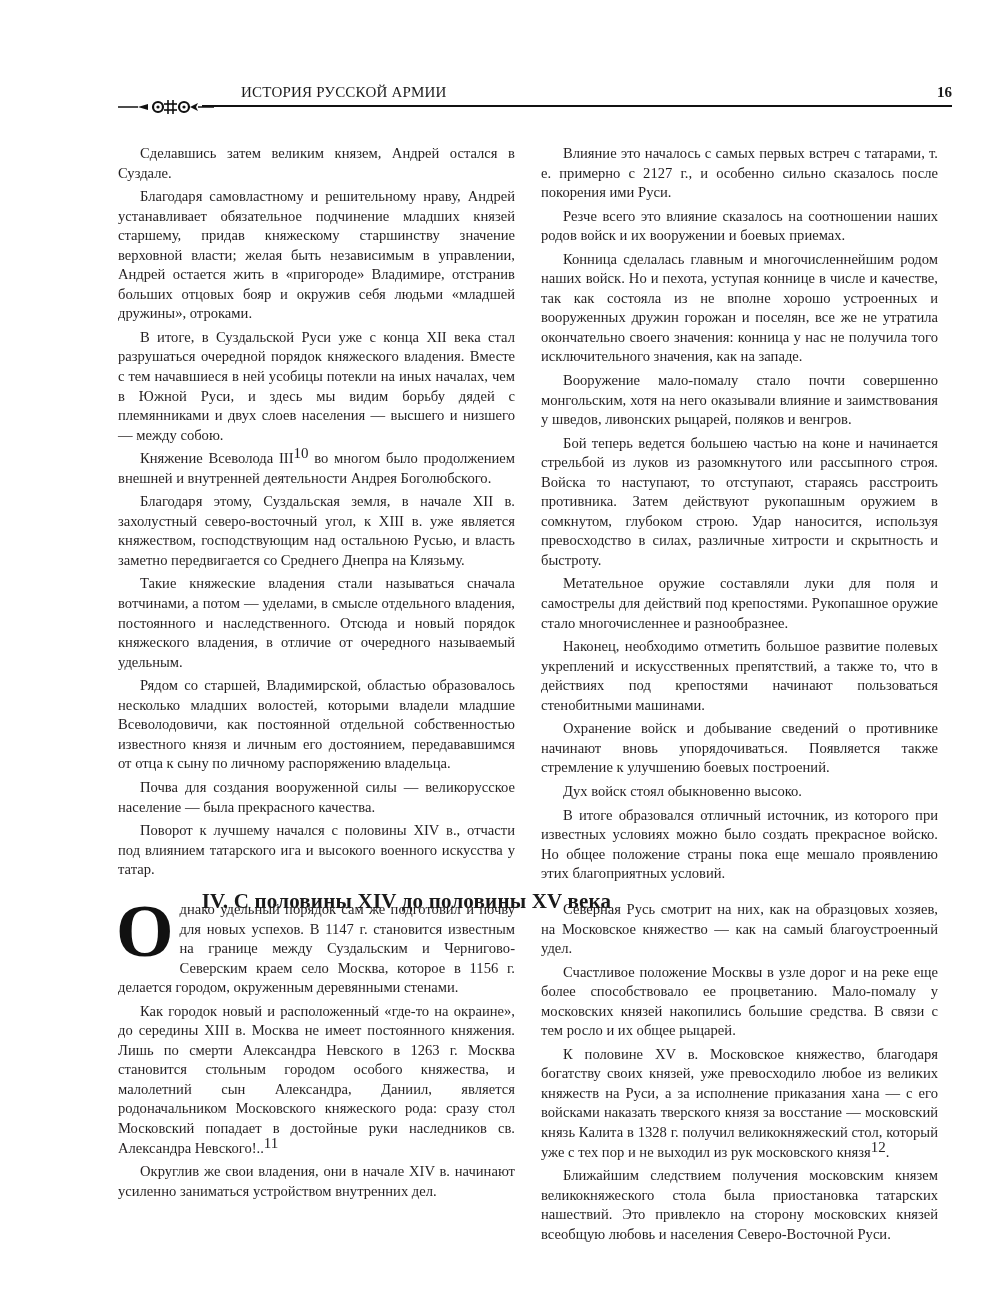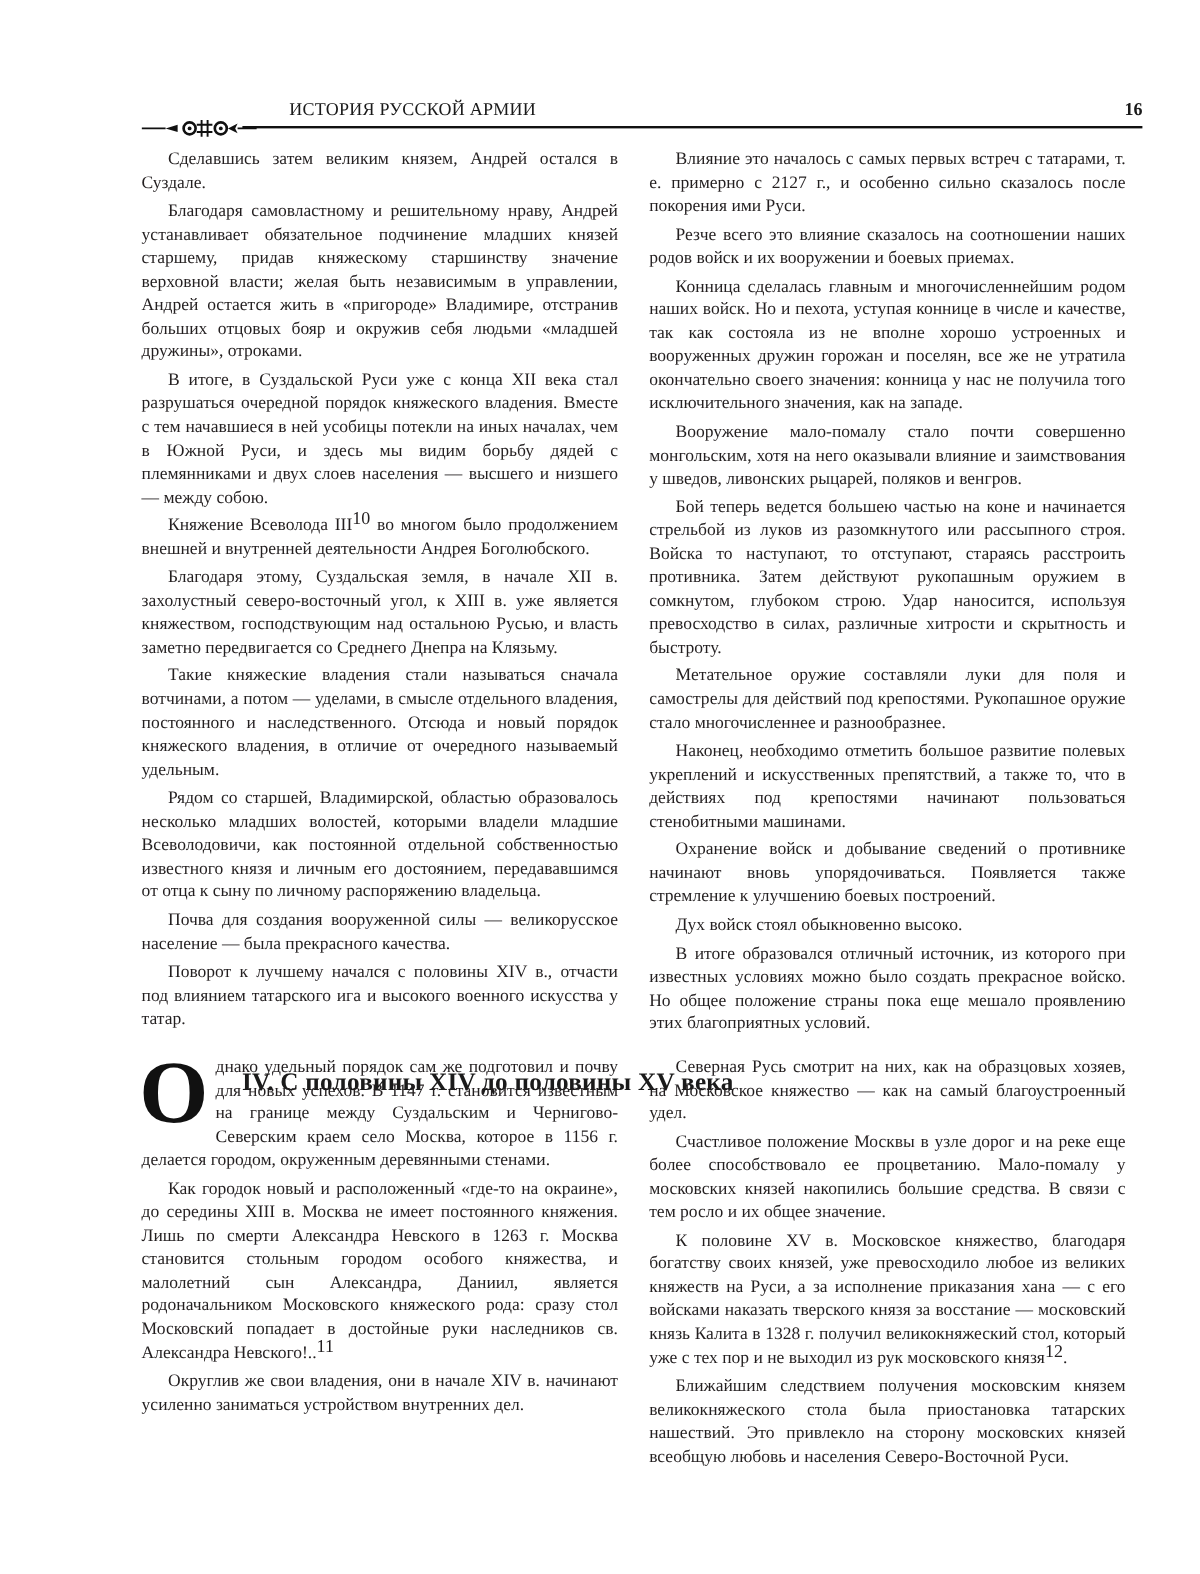--- a/index.html
+++ b/index.html
@@ -3,21 +3,21 @@
 <meta charset="utf-8">
 <style>
   html, body { margin: 0; padding: 0; background: #ffffff; }
   body { width: 1000px; height: 1312px; position: relative; overflow: hidden;
          font-family: "Liberation Serif", "DejaVu Serif", serif; color: #231f20; }
   .header { position: absolute; left: 118px; top: 80px; width: 834px; height: 30px; }
   .header-title { position: absolute; left: 94px; top: 4px; font-size: 15px; letter-spacing: 0.2px; color: #1a1a1a; margin-left: 29px; }
   .page-number { position: absolute; right: 0; top: 4px; font-size: 15px; color: #1a1a1a; font-weight: bold; }
   .header-rule { position: absolute; left: 84px; right: 0; top: 25px; height: 2px; background: #111; }
   .ornament { position: absolute; left: 0; top: 16px; width: 96px; height: 20px; }
-  .col { position: absolute; width: 397px; font-size: 14.6px; line-height: 19.55px; text-align: justify; }
+  .col { position: absolute; width: 397px; font-size: 14.6px; line-height: 19.55px; text-align: justify; margin-top: 20px; }
   .col-left-top { left: 118px; top: 124px; }
   .col-right-top { left: 541px; top: 124px; }
   .col-left-bottom { left: 118px; top: 880px; }
   .col-right-bottom { left: 541px; top: 880px; }
   .col p { margin: 0 0 4px 0; text-indent: 22px; hyphens: auto; }
   .col p.first { text-indent: 0; }
   sup { font-size: 15px; line-height: 0; vertical-align: 5px; }
   .section-title { position: absolute; left: 0; width: 813px; top: 872px; text-align: center;
                    font-size: 21px; font-weight: bold; color: #1a1a1a; letter-spacing: 0.2px; }
   .dropcap { float: left; font-size: 74px; line-height: 58px; height: 58px; margin: 2px 6px 0 -2px;
@@ -74,16 +74,16 @@
 <h2 class="section-title">IV. С половины XIV до половины XV века</h2>
 
 <div class="col col-left-bottom">
   <p class="first"><span class="dropcap">О</span><span>днако удельный порядок сам же подготовил и почву для новых успехов. В 1147 г. становится известным на границе между Суздальским и Черниговo-Северским краем село Москва, которое в 1156 г. делается городом, окруженным деревянными стенами.</span></p>
   <p><span>Как городок новый и расположенный «где-то на окраине», до середины XIII в. Москва не имеет постоянного княжения. Лишь по смерти Александра Невского в 1263 г. Москва становится стольным городом особого княжества, и малолетний сын Александра, Даниил, является родоначальником Московского княжеского рода: сразу стол Московский попадает в достойные руки наследников св. Александра Невского!..</span><sup>11</sup></p>
   <p>Округлив же свои владения, они в начале XIV в. начинают усиленно заниматься устройством внутренних дел.</p>
 </div>
 
 <div class="col col-right-bottom">
   <p>Северная Русь смотрит на них, как на образцовых хозяев, на Московское княжество — как на самый благоустроенный удел.</p>
-  <p>Счастливое положение Москвы в узле дорог и на реке еще более способствовало ее процветанию. Мало-помалу у московских князей накопились большие средства. В связи с тем росло и их общее значение.</p>
+  <p>Счастливое положение Москвы в узле дорог и на реке еще более способствовало ее процветанию. Мало-помалу у московских князей накопились большие средства. В связи с тем росло и их общее рыцарей.</p>
   <p><span>К половине XV в. Московское княжество, благодаря богатству своих князей, уже превосходило любое из великих княжеств на Руси, а за исполнение приказания хана — с его войсками наказать тверского князя за восстание — московский князь Калита в 1328 г. получил великокняжеский стол, который уже с тех пор и не выходил из рук московского князя</span><sup>12</sup><span>.</span></p>
   <p>Ближайшим следствием получения московским князем великокняжеского стола была приостановка татарских нашествий. Это привлекло на сторону московских князей всеобщую любовь и населения Северо-Восточной Руси.</p>
 </div>
 
 </body></html>

